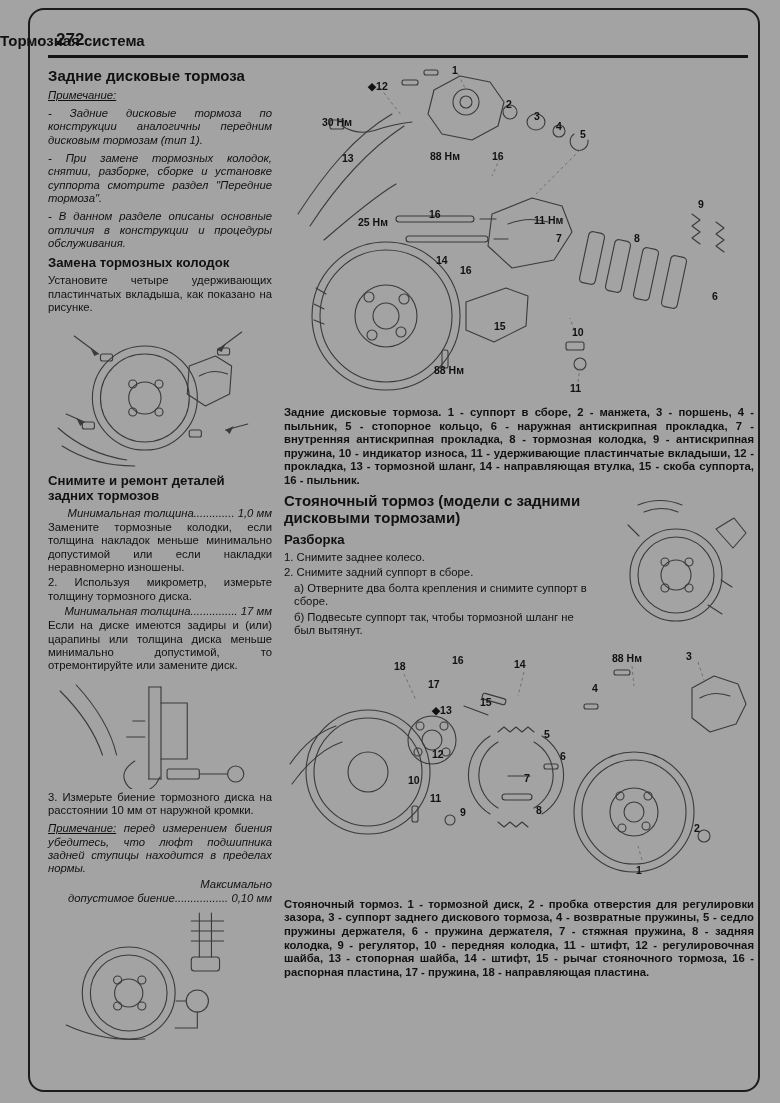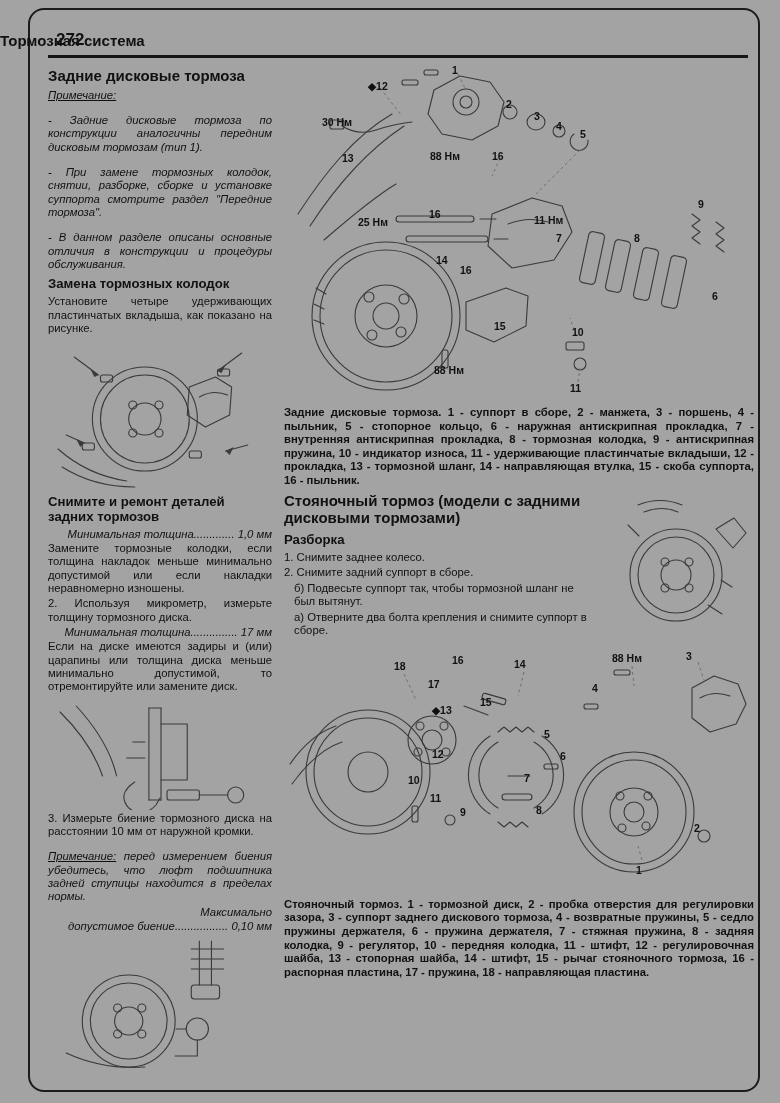--- a/index.html
+++ b/index.html
@@ -12,21 +12,21 @@
   .htitle  { position: absolute; top: 32px; left: 0; width: 100%; text-align: left; font-size: 15px; font-weight: 700; }
   .rule { position: absolute; top: 55px; left: 48px; width: 700px; height: 3px; background: #151515; }
 
   .col-left  { position: absolute; left: 48px;  top: 66px; width: 224px; font-size: 11.3px; line-height: 1.18; text-align: justify; }
   .col-right { position: absolute; left: 284px; top: 64px; width: 470px; font-size: 11.3px; line-height: 1.2; }
 
   .h1 { font-size: 15px;   line-height: 1.12; font-weight: 700; text-align: left; margin: 2px 0 4px; }
   .h2 { font-size: 13.2px; line-height: 1.12; font-weight: 700; text-align: left; margin: 6px 0 3px; }
   .note-label { font-style: italic; text-decoration: underline; }
   .u          { font-style: italic; text-decoration: underline; }
-  .note { font-style: italic; margin: 12px 0 2px; }
+  .note { font-style: italic; margin: 5px 0 2px; }
   .p    { margin: 0 0 2px; }
   .spec { font-style: italic; margin: 1px 0; text-align: right; }
   .substep { padding-left: 10px; }
 
   .fig { position: relative; width: 100%; }
   .fig svg { display: block; width: 100%; height: 100%; }
   .fig1 { height: 150px; margin: 4px 0 2px; }
   .fig2 { height: 112px; margin: 4px 0 2px; }
   .fig3 { height: 132px; margin: 4px 0 0; }
 
@@ -249,22 +249,22 @@
             <path d="M112,36 l18,-11 12,15 -13,15 z"></path>
             <path d="M24,32 l11,11 M128,94 l-11,-7"></path>
             <path d="M104,112 l14,9"></path>
           </g>
         </svg>
       </div>
       <div class="h1">Стояночный тормоз (модели с задними дисковыми тормозами)</div>
       <div class="h2">Разборка</div>
       <p class="p">1. Снимите заднее колесо.</p>
       <p class="p">2. Снимите задний суппорт в сборе.</p>
+      <p class="p substep">а) Отверните два болта крепления и снимите суппорт в сборе.</p>
       <p class="p substep">б) Подвесьте суппорт так, чтобы тормозной шланг не был вытянут.</p>
-      <p class="p substep">а) Отверните два болта крепления и снимите суппорт в сборе.</p>
     </div>
 
     <div class="diagram d2">
       <svg viewBox="0 0 470 250" preserveAspectRatio="none">
         <g class="ln">
           <path d="M6,120 C20,100 34,88 52,82"></path>
           <path d="M8,140 C24,118 40,104 58,98"></path>
           <circle cx="84" cy="128" r="62"></circle>
             <circle cx="84" cy="128" r="54"></circle>
             <circle cx="84" cy="128" r="20"></circle>

